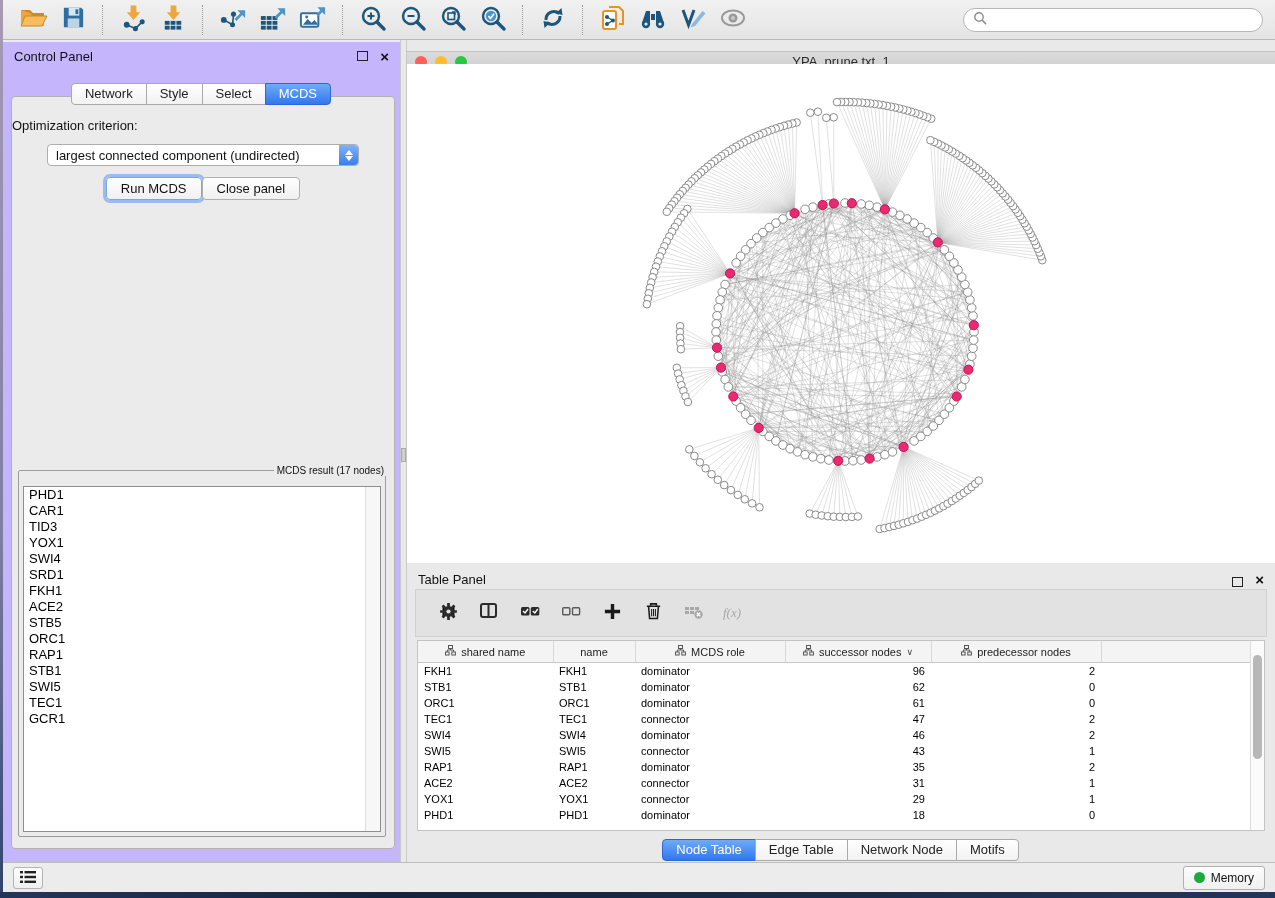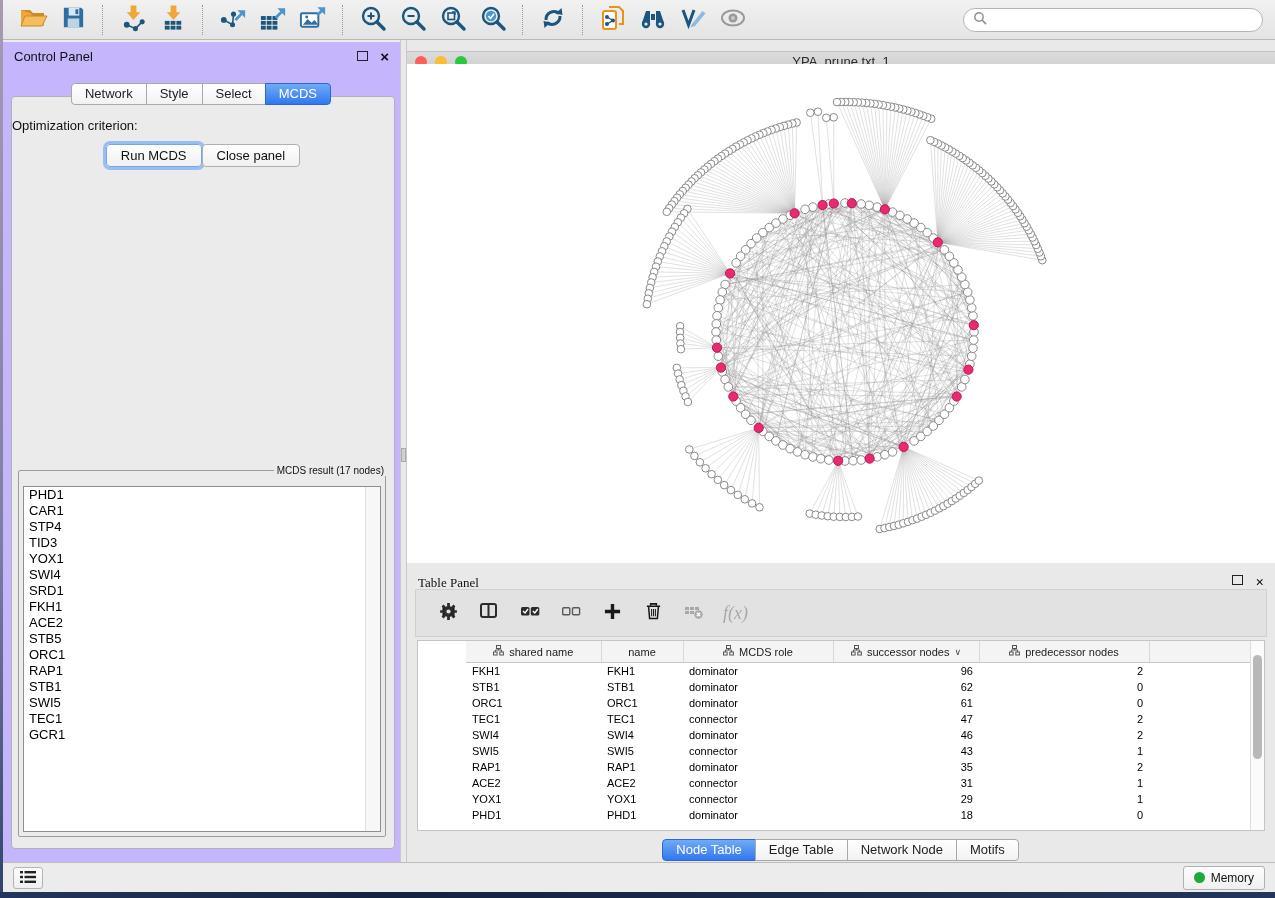--- a/index.html
+++ b/index.html
@@ -55,26 +55,26 @@
   
   #right-col{position:absolute;left:404px;top:0;right:0;bottom:0;background:#e9e9e9;}
   #net-window{position:absolute;left:0;top:3px;right:0;height:520px;}
   #net-titlebar{position:absolute;left:0;top:0;right:0;height:21px;background:linear-gradient(#dcdcdc,#cdcdcd);border-top:1px solid #c2c2c2;border-bottom:1px solid #a6a6a6;display:flex;align-items:center;box-sizing:border-box;margin-top:8px;}
   .traffic{width:12px;height:12px;border-radius:50%;margin-left:8px;}
   #net-title{position:absolute;left:0;right:0;text-align:center;font-size:13px;color:#2b2b2b;}
   #net-canvas{position:absolute;left:0;top:21px;right:0;bottom:0;background:#fff;}
 
   
   #table-panel{position:absolute;left:0;top:523px;right:0;bottom:0;background:#e9e9e9;}
-  #tp-header{position:absolute;left:0;top:12px;right:0;height:24px;display:flex;align-items:flex-start;padding:0 11px;font-family:Liberation Serif, serif;}
+  #tp-header{position:absolute;left:0;top:0;right:0;height:24px;display:flex;align-items:flex-end;padding:0 11px;}
   #tp-title{font-size:13px;color:#111;flex:1;}
   #tp-toolbar{position:absolute;left:8px;right:8px;top:26px;height:48px;background:#e2e2e2;border:1px solid #d0d0d0;display:flex;align-items:center;padding-left:20px;gap:17px;box-sizing:border-box;}
   .tp-btn{width:24px;height:24px;display:flex;align-items:center;justify-content:center;}
-  #fx-label{font-family:"Liberation Serif",serif;font-style:italic;font-size:18px;color:#a8a8a8;}
-  #tp-tablewrap{position:absolute;left:10px;right:10px;top:77px;height:189px;background:#fff;border:1px solid #c4c4c4;overflow:hidden;padding-left:48px;}
+  #fx-label{font-family:"Liberation Serif",serif;font-style:italic;font-size:13px;color:#a8a8a8;}
+  #tp-tablewrap{position:absolute;left:10px;right:10px;top:77px;height:189px;background:#fff;border:1px solid #c4c4c4;overflow:hidden;}
   #node-table{border-collapse:collapse;width:100%;table-layout:fixed;}
   #node-table th{height:19px;background:#f4f4f4;border-right:1px solid #d8d8d8;border-bottom:1px solid #c8c8c8;font-size:11px;font-weight:normal;color:#222;text-align:center;overflow:hidden;white-space:nowrap;}
   #node-table th .hdr-inner{display:flex;align-items:center;justify-content:center;gap:5px;}
   #node-table td{height:16px;font-size:11px;color:#000;padding:0 6px;overflow:hidden;white-space:nowrap;}
   td.num{text-align:right;padding-right:18px;}
   .sort-chevron{font-size:9px;color:#444;}
   #table-vscroll{position:absolute;right:0;top:0;bottom:0;width:13px;background:#fbfbfb;border-left:1px solid #ddd;}
   #table-vscroll .thumb{position:absolute;left:2px;right:2px;top:14px;height:104px;background:#b8b8b8;border-radius:5px;}
   #tp-tabs{position:absolute;left:0;right:0;top:276px;display:flex;justify-content:center;}
 
@@ -264,30 +264,36 @@
           <span class="close-icon">×</span>
         </div>
         <div id="cp-tabs">
             <div class="mac-tab">Network</div>
             <div class="mac-tab">Style</div>
             <div class="mac-tab">Select</div>
             <div class="mac-tab selected">MCDS</div>
           </div>
         <div id="cp-body">
           <div id="opt-label">Optimization criterion:</div>
+          <div id="criterion-select">
+            <span class="val">largest connected component (undirected)</span>
+            <span class="stepper">
+                <span class="stp-up"></span>
+                <span class="stp-dn"></span>
+              </span>
+          </div>
           <div id="cp-buttons">
             <button class="mac-btn focused">Run MCDS</button>
             <button class="mac-btn">Close panel</button>
           </div>
           <fieldset id="mcds-fieldset">
             <legend>MCDS result (17 nodes)</legend>
             <div id="mcds-list">
               <div class="mcds-item">PHD1</div>
                 <div class="mcds-item">CAR1</div>
-                <div class="mcds-item">STP4</div>
                 <div class="mcds-item">TID3</div>
                 <div class="mcds-item">YOX1</div>
                 <div class="mcds-item">SWI4</div>
                 <div class="mcds-item">SRD1</div>
                 <div class="mcds-item">FKH1</div>
                 <div class="mcds-item">ACE2</div>
                 <div class="mcds-item">STB5</div>
                 <div class="mcds-item">ORC1</div>
                 <div class="mcds-item">RAP1</div>
                 <div class="mcds-item">STB1</div>

